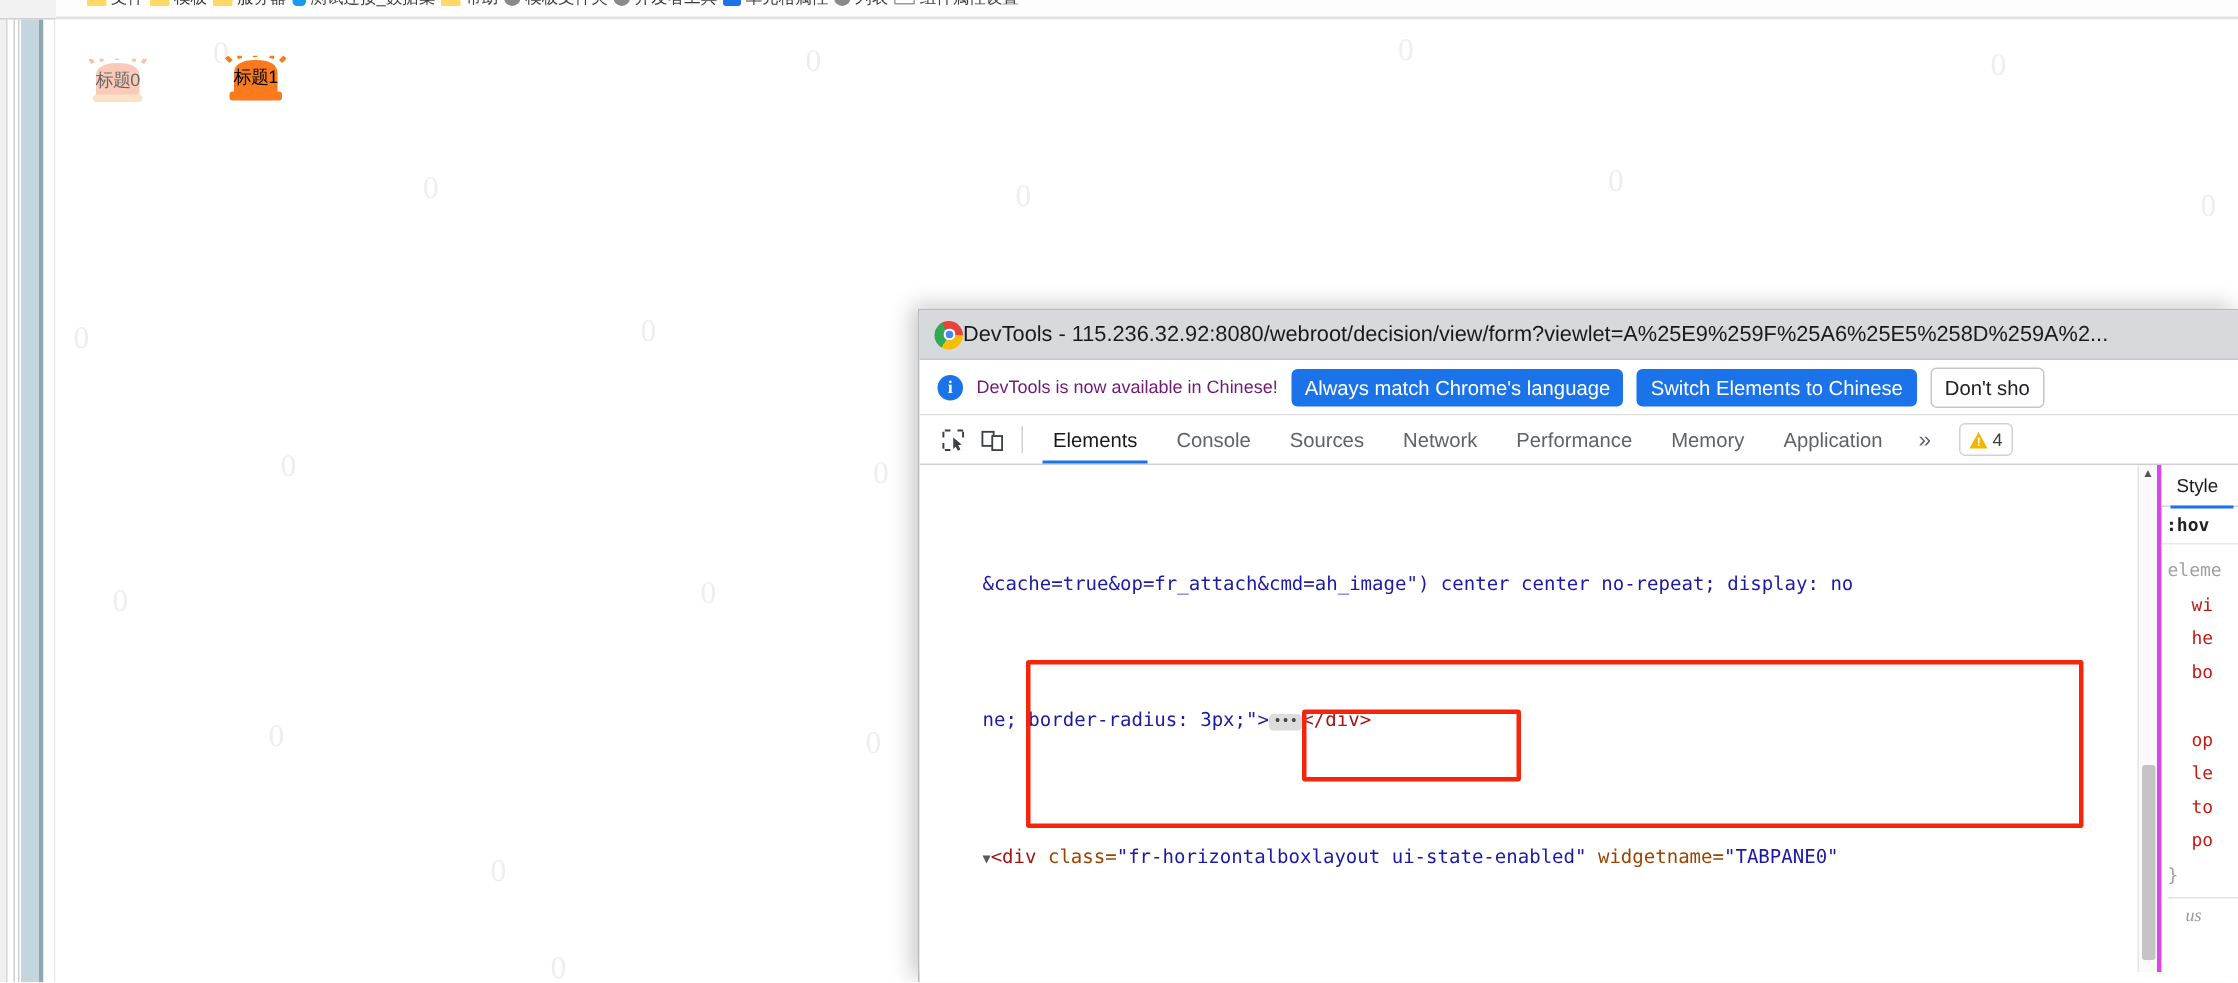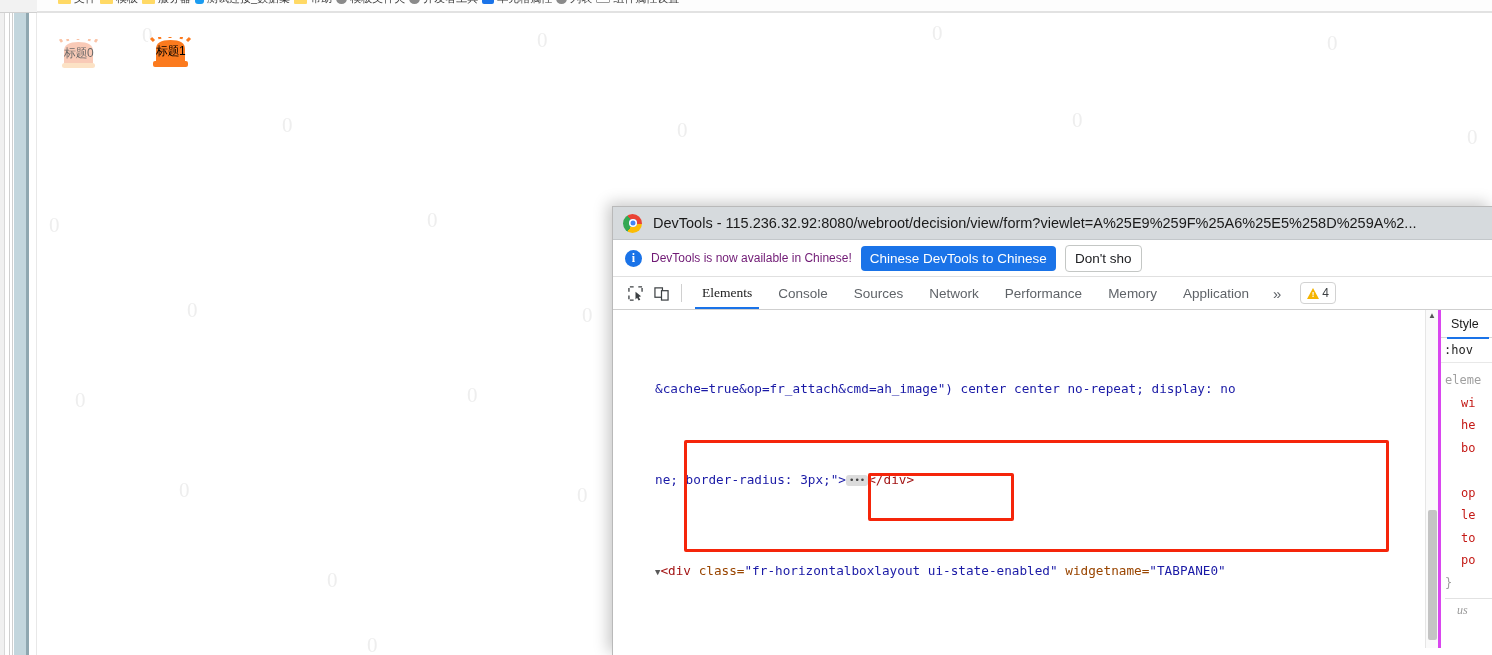--- a/index.html
+++ b/index.html
@@ -72,21 +72,21 @@
     font-family:"Liberation Sans", sans-serif;
   }
   .dt-titlebar {
     height:33px; background:#d6dadd; display:flex; align-items:center;
     padding-left:10px; border-bottom:1px solid #c3c7ca;
   }
   .chrome-logo { width:19px; height:19px; border-radius:50%; position:relative; flex:none;
      background: conic-gradient(from -30deg, #ea4335 0deg 120deg, #fbbc05 120deg 240deg, #34a853 240deg 360deg); }
   .chrome-logo::after{ content:""; position:absolute; left:50%; top:50%; width:8px;height:8px;
      transform:translate(-50%,-50%); border-radius:50%; background:#4285f4; box-shadow:0 0 0 1.5px #fff inset;}
-  .dt-title { margin-left:11px; font-size:14.5px; color:#1a1a1a; white-space:nowrap; overflow:hidden; }
+  .dt-title { font-size:14.5px; color:#1a1a1a; white-space:nowrap; overflow:hidden; }
 
   .dt-banner {
     height:37px; background:#ffffff; display:flex; align-items:center;
     padding-left:12px; gap:9px; border-bottom:1px solid #e0e0e0;
   }
   .info-ico { width:17px;height:17px;border-radius:50%;background:#1a73e8;color:#fff;
      font-size:12px; font-weight:bold; display:flex;align-items:center;justify-content:center;
      font-family:"Liberation Serif", serif; flex:none;}
   .banner-text { font-size:12px; color:#701a75; white-space:nowrap; }
   .btn-blue {
@@ -101,21 +101,21 @@
   .dt-tabbar {
     height:33px; background:#ffffff; display:flex; align-items:stretch;
     border-bottom:1px solid #cfcfcf; padding-left:9px;
   }
   .tb-icobtn { width:26px; display:flex;align-items:center;justify-content:center; cursor:pointer;}
   .tb-sep { width:1px; background:#d0d0d0; margin:7px 7px; }
   .dt-tab {
     display:flex;align-items:center; padding:0 13px; font-size:13.5px; color:#5f6368;
     cursor:pointer; white-space:nowrap; position:relative;
   }
-  .dt-tab.active { color:#1a1a1a;font-family:Liberation Serif, serif; }
+  .dt-tab.active { color:#1a1a1a; }
   .dt-tab.active::after{ content:""; position:absolute; left:6px;right:6px;bottom:0;height:2.5px;background:#1a73e8;}
   .dt-chev { display:flex;align-items:center;padding:0 11px; color:#5f6368; font-size:15px;cursor:pointer;}
   .warn-pill {
     display:flex;align-items:center;gap:3px; border:1px solid #d2d2d2; border-radius:4px;
     padding:2px 6px; margin:5px 0 5px 8px; font-size:12px; color:#3c4043; cursor:pointer;
   }
   .warn-tri { width:0;height:0;border-left:6px solid transparent;border-right:6px solid transparent;
      border-bottom:11px solid #f5b400; position:relative;}
   .warn-tri::after{content:"!"; position:absolute; left:-1.5px; top:2px; font-size:8px; color:#fff; font-weight:bold;}
 
@@ -144,21 +144,21 @@
   }
   .sc-arrow { text-align:center; font-size:8px; color:#555; line-height:12px; }
   .sc-thumb { position:absolute; left:2px; width:9px; background:#c4c4c4; border-radius:2px; }
 
   .styles-pane { flex:1; background:#fff; border-left:3px solid #d946ef; position:relative; overflow:hidden; }
   .st-tabbar { height:28px; border-bottom:1px solid #d6d6d6; display:flex; align-items:center; padding-left:10px;
      font-size:12.5px; color:#3c4043; background:#fff;}
   .st-tab.active { position:relative; color:#1a1a1a; }
   .st-tab.active::after{content:"";position:absolute;left:-4px;right:-10px;bottom:-8px;height:2px;background:#1a73e8;}
   .st-filterbar { height:25px; display:flex; align-items:center; padding-left:3px; border-bottom:1px solid #e8e8e8;
-     font-size:12px; font-weight:normal; color:#222; font-family:"DejaVu Sans Mono", monospace;}
+     font-size:12px; font-weight:bold; color:#222; font-family:"DejaVu Sans Mono", monospace;}
   .st-rule { padding:6px 0 0 4px; font-family:"DejaVu Sans Mono", monospace; font-size:12px; line-height:22.5px; }
   .st-sel { color:#a0a0a0; }
   .st-prop { color:#c41a16; padding-left:16px; display:block; }
   .st-brace { color:#a0a0a0; }
   .st-used { color:#9a9a9a; font-style:italic; padding-left:12px;font-family:Liberation Serif, serif; }
   .st-divider { border-top:1px solid #e2e2e2; margin-top:4px; }
 
   
   .redbox { position:absolute; border:3px solid #f5250a; border-radius:2px; pointer-events:none; }
   #redbox-outer { left:684px; top:440px; width:705px; height:112px; }
@@ -276,21 +276,22 @@
   <div class="devtools">
 
     <div class="dt-titlebar">
       <div class="chrome-logo"></div>
       <div class="dt-title">DevTools - 115.236.32.92:8080/webroot/decision/view/form?viewlet=A%25E9%259F%25A6%25E5%258D%259A%2...</div>
     </div>
 
     <div class="dt-banner">
       <div class="info-ico">i</div>
       <div class="banner-text">DevTools is now available in Chinese!</div>
-      <button class="btn-blue">Chinese DevTools to Chinese</button>
+      <button class="btn-blue">Always match Chrome's language</button>
+      <button class="btn-blue">Switch Elements to Chinese</button>
       <button class="btn-white">Don't sho</button>
     </div>
 
     <div class="dt-tabbar">
       <div class="tb-icobtn">
         <svg width="15" height="15" viewBox="0 0 16 16">
             <path d="M2 1 h4 M1 2 v4 M15 1 h-4 M15 2 v4 M2 15 h4 M1 14 v-4" stroke="#3c4043" stroke-width="1.4" fill="none"></path>
             <path d="M8 6 l6 5 -2.5 .6 1.6 3 -1.8 .9 -1.6-3 -1.7 1.8z" fill="#3c4043"></path>
           </svg>
       </div>

